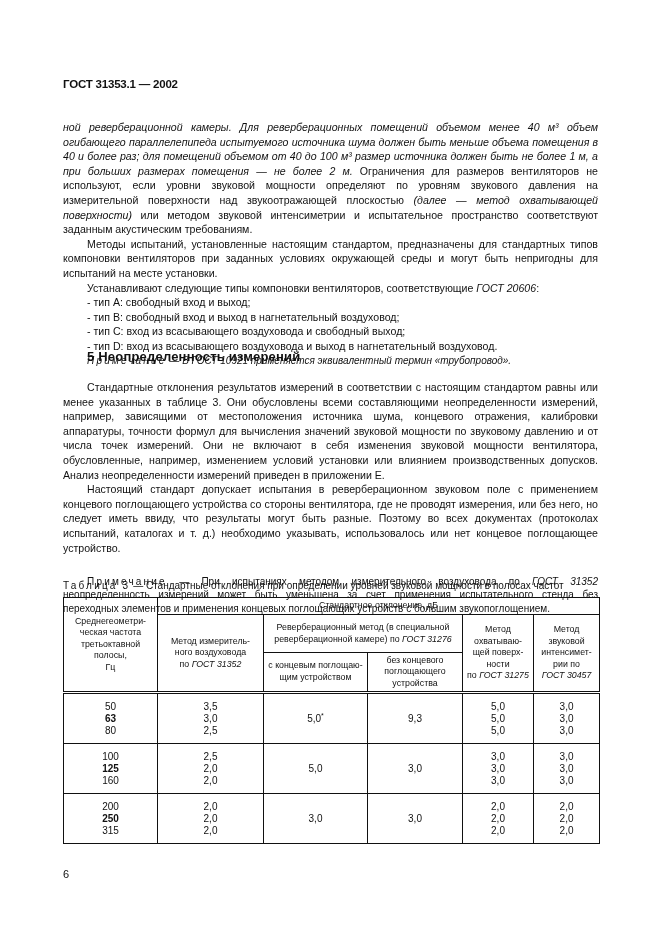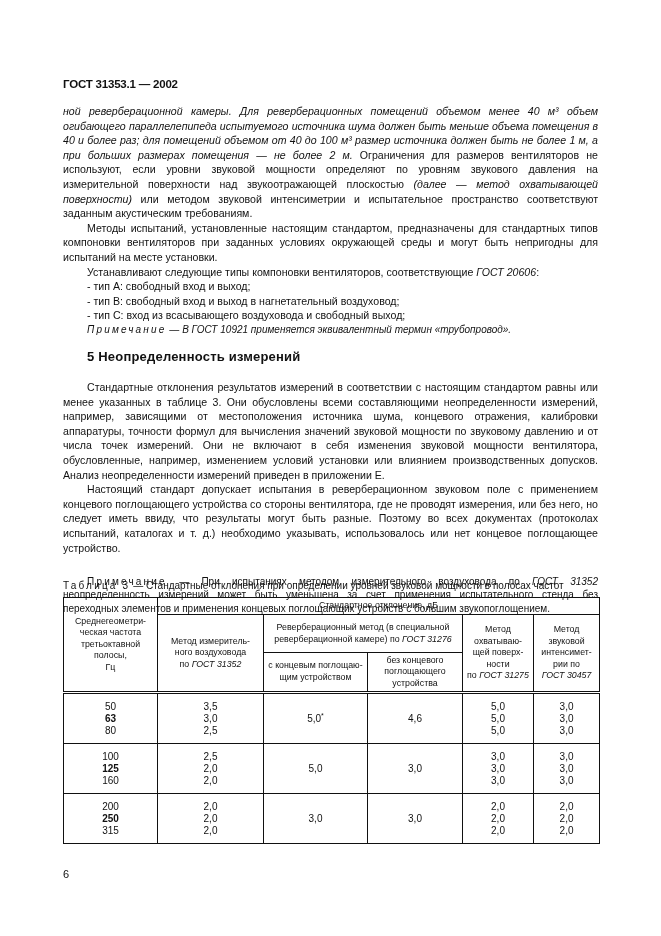--- a/index.html
+++ b/index.html
@@ -25,27 +25,28 @@
   table.t3 tr.dr td { height: 49px; font-size: 10px; line-height: 12px; }
   table.t3 tr.first-data td { border-top: 3.5px double #111; }
   .b { font-weight: bold; }
   .sup { font-size: 7px; vertical-align: super; line-height: 0; }
 </style>
 </head>
 <body>
 
 <div class="hdr">ГОСТ 31353.1 — 2002</div>
 
-<div class="txt" style="top:104px;">
+<div class="txt" style="top:120px;">
   <p><span class="it">ной реверберационной камеры. Для реверберационных помещений объемом менее 40 м³ объем огибающего параллелепипеда испытуемого источника шума должен быть меньше объема помещения в 40 и более раз;  для помещений объемом от 40 до 100 м³ размер источника должен быть не более 1 м, а при больших размерах помещения — не более 2 м.</span><span> Ограничения для размеров вентиляторов не используют, если уровни звуковой мощности определяют по уровням звукового давления на измерительной поверхности над звукоотражающей плоскостью </span><span class="it">(далее — метод охватывающей поверхности)</span><span>  или методом звуковой интенсиметрии и испытательное пространство соответствуют заданным акустическим требованиям.</span></p>
   <p class="ind">Методы испытаний, установленные  настоящим стандартом, предназначены для стандартных типов компоновки вентиляторов при заданных условиях окружающей среды и могут быть непригодны для испытаний на месте установки.</p>
   <p class="ind"><span>Устанавливают следующие типы компоновки вентиляторов, соответствующие </span><span class="it">ГОСТ 20606</span><span>:</span></p>
   <p class="li">- тип А: свободный вход и выход;</p>
   <p class="li">- тип В: свободный вход и выход в нагнетательный воздуховод;</p>
   <p class="li">- тип С:  вход из всасывающего воздуховода и свободный выход;</p>
+  <p class="li">- тип D: вход из всасывающего воздуховода и выход в нагнетательный воздуховод.</p>
   <p class="ind note it" style=""><span class="sp">Примечание</span><span> — В ГОСТ 10921 применяется эквивалентный термин «трубопровод».</span></p>
 </div>
 
 <div class="sec">5 Неопределенность измерений</div>
 
 <div class="txt" style="top:380px;">
   <p class="ind">Стандартные отклонения результатов измерений в соответствии с настоящим стандартом равны или менее указанных в таблице 3. Они обусловлены всеми  составляющими неопределенности измерений, например, зависящими от  местоположения источника шума, концевого отражения, калибровки аппаратуры,  точности формул для вычисления значений звуковой мощности  по звуковому давлению и от числа точек измерений. Они не включают в себя изменения звуковой мощности  вентилятора, обусловленные, например, изменением условий установки или влиянием производственных допусков. Анализ неопределенности измерений приведен в приложении Е.</p>
   <p class="ind">Настоящий стандарт допускает испытания в реверберационном звуковом поле с применением концевого поглощающего устройства со стороны вентилятора, где не проводят измерения, или без него, но следует иметь ввиду, что результаты могут быть разные. Поэтому во всех документах (протоколах испытаний, каталогах и т. д.) необходимо  указывать, использовалось или нет концевое поглощающее устройство.</p>
   <p class="ind note" style="margin-top:20px;"><span class="sp">Примечание</span><span> — При испытаниях  методом измерительного воздуховода по </span><span class="it">ГОСТ 31352</span><span> неопределенность измерений может быть уменьшена за счет применения испытательного стенда без переходных элементов и применения концевых поглощающих устройств с большим звукопоглощением.</span></p>
 </div>
@@ -99,21 +100,21 @@
           <div>50</div>
           <div class="b">63</div>
           <div>80</div>
         </td>
     <td>
           <div>3,5</div>
           <div>3,0</div>
           <div>2,5</div>
         </td>
     <td><span>5,0</span><span class="sup">*</span></td>
-    <td>4,6</td>
+    <td>9,3</td>
     <td>
           <div>5,0</div>
           <div>5,0</div>
           <div>5,0</div>
         </td>
     <td>
           <div>3,0</div>
           <div>3,0</div>
           <div>3,0</div>
         </td>

